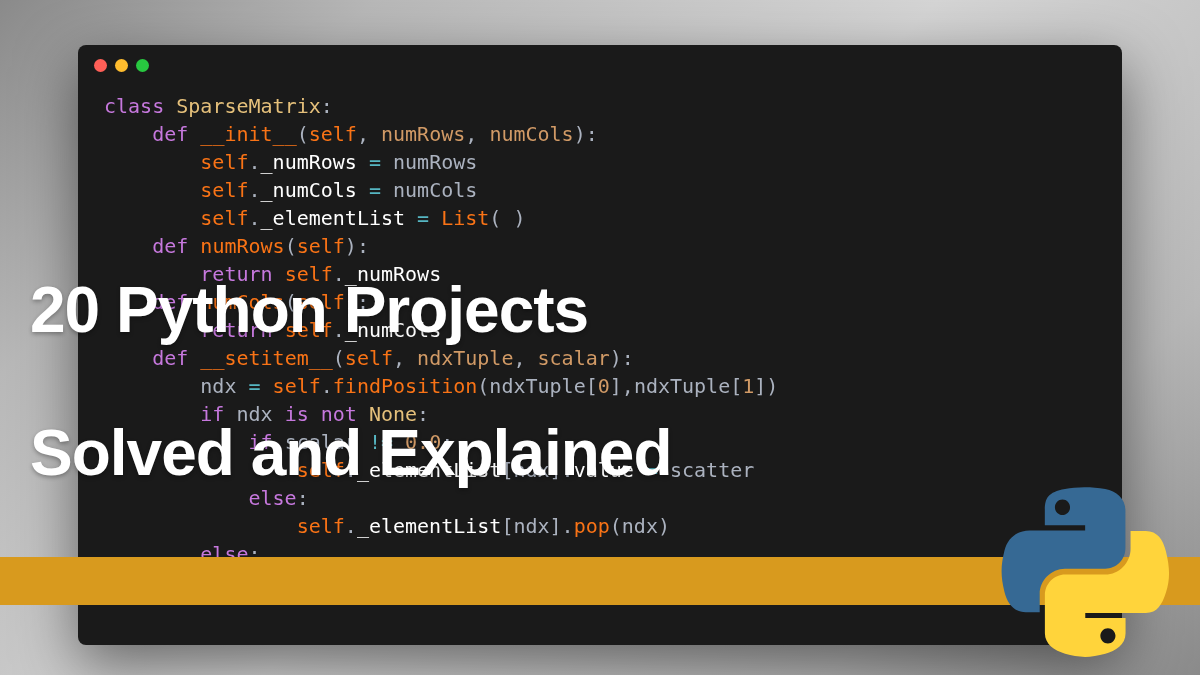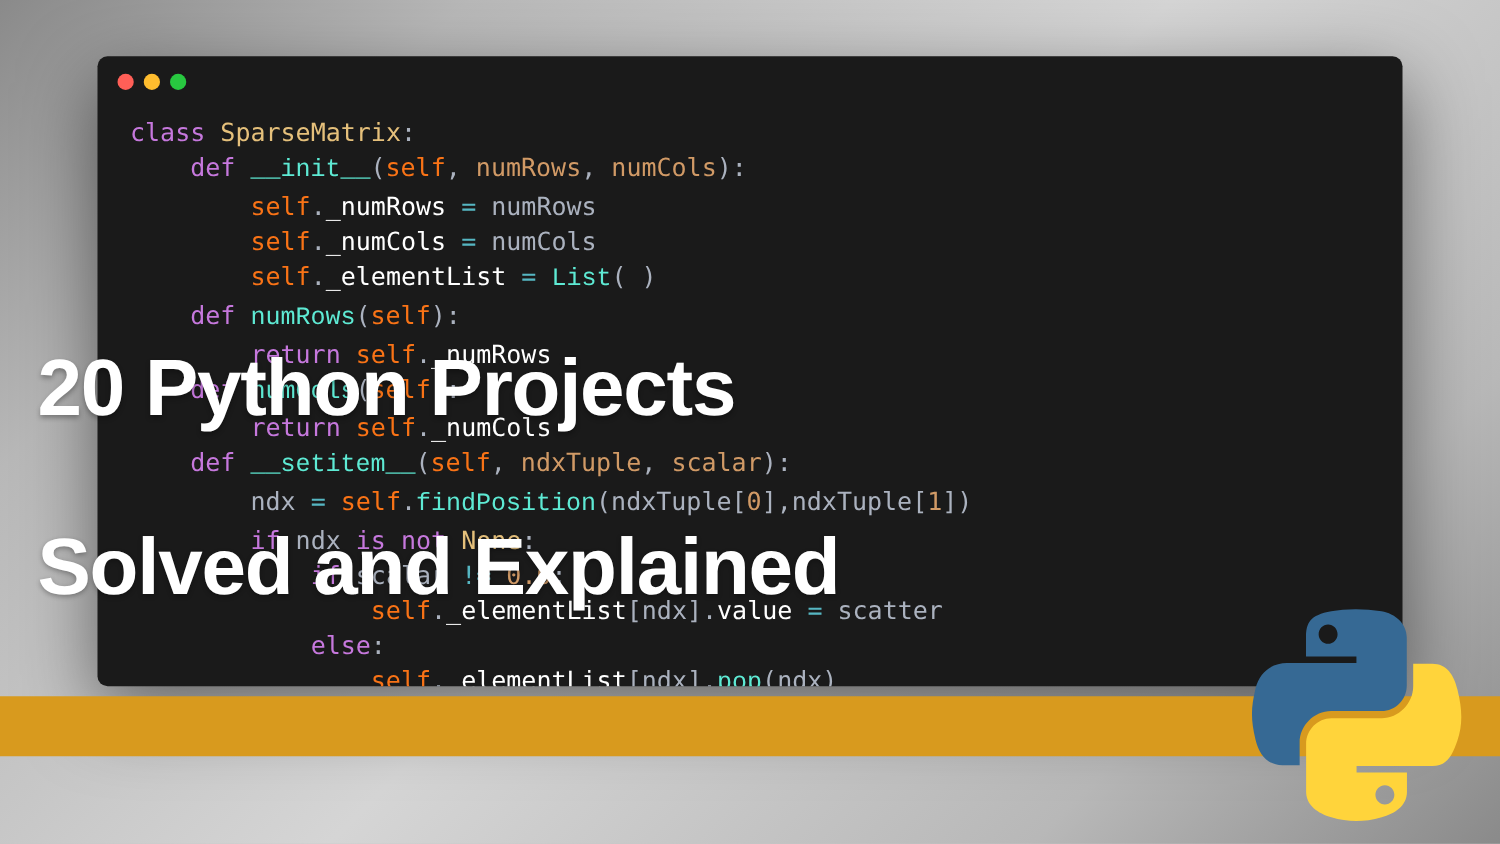--- a/index.html
+++ b/index.html
@@ -13,21 +13,21 @@
 }
 .code-window {
   position: absolute;
   top: 45px;
   left: 78px;
   right: 78px;
   background: #1a1a1a;
   border-radius: 8px;
   box-shadow: 0 20px 60px rgba(0,0,0,0.5);
   overflow: hidden;
-  height: 504px;
+  height: 600px;
 }
 .traffic-lights {
   display: flex;
   gap: 8px;
   padding: 14px 16px 10px;
 }
 .traffic-light {
   width: 13px;
   height: 13px;
   border-radius: 50%;
@@ -37,21 +37,21 @@
 .tl-green { background: #28c840; }
 .code-content {
   padding: 10px 26px;
   font-family: "SF Mono", Monaco, Consolas, monospace;
   font-size: 20px;
   line-height: 1.4;
   white-space: pre;
 }
 .kw { color: #c678dd; }
 .name { color: #e5c07b; }
-.fn { color: #5eead4; font-family: Liberation Mono, monospace; }
+.fn { color: #f97316; }
 .param { color: #d19a66; }
 .self { color: #f97316; }
 .prop { color: #ffffff; }
 .op { color: #56b6c2; }
 .str { color: #abb2bf; }
 .punct { color: #abb2bf; }
 .num { color: #d19a66; }
 .headline {
   position: absolute;
   left: 30px;

